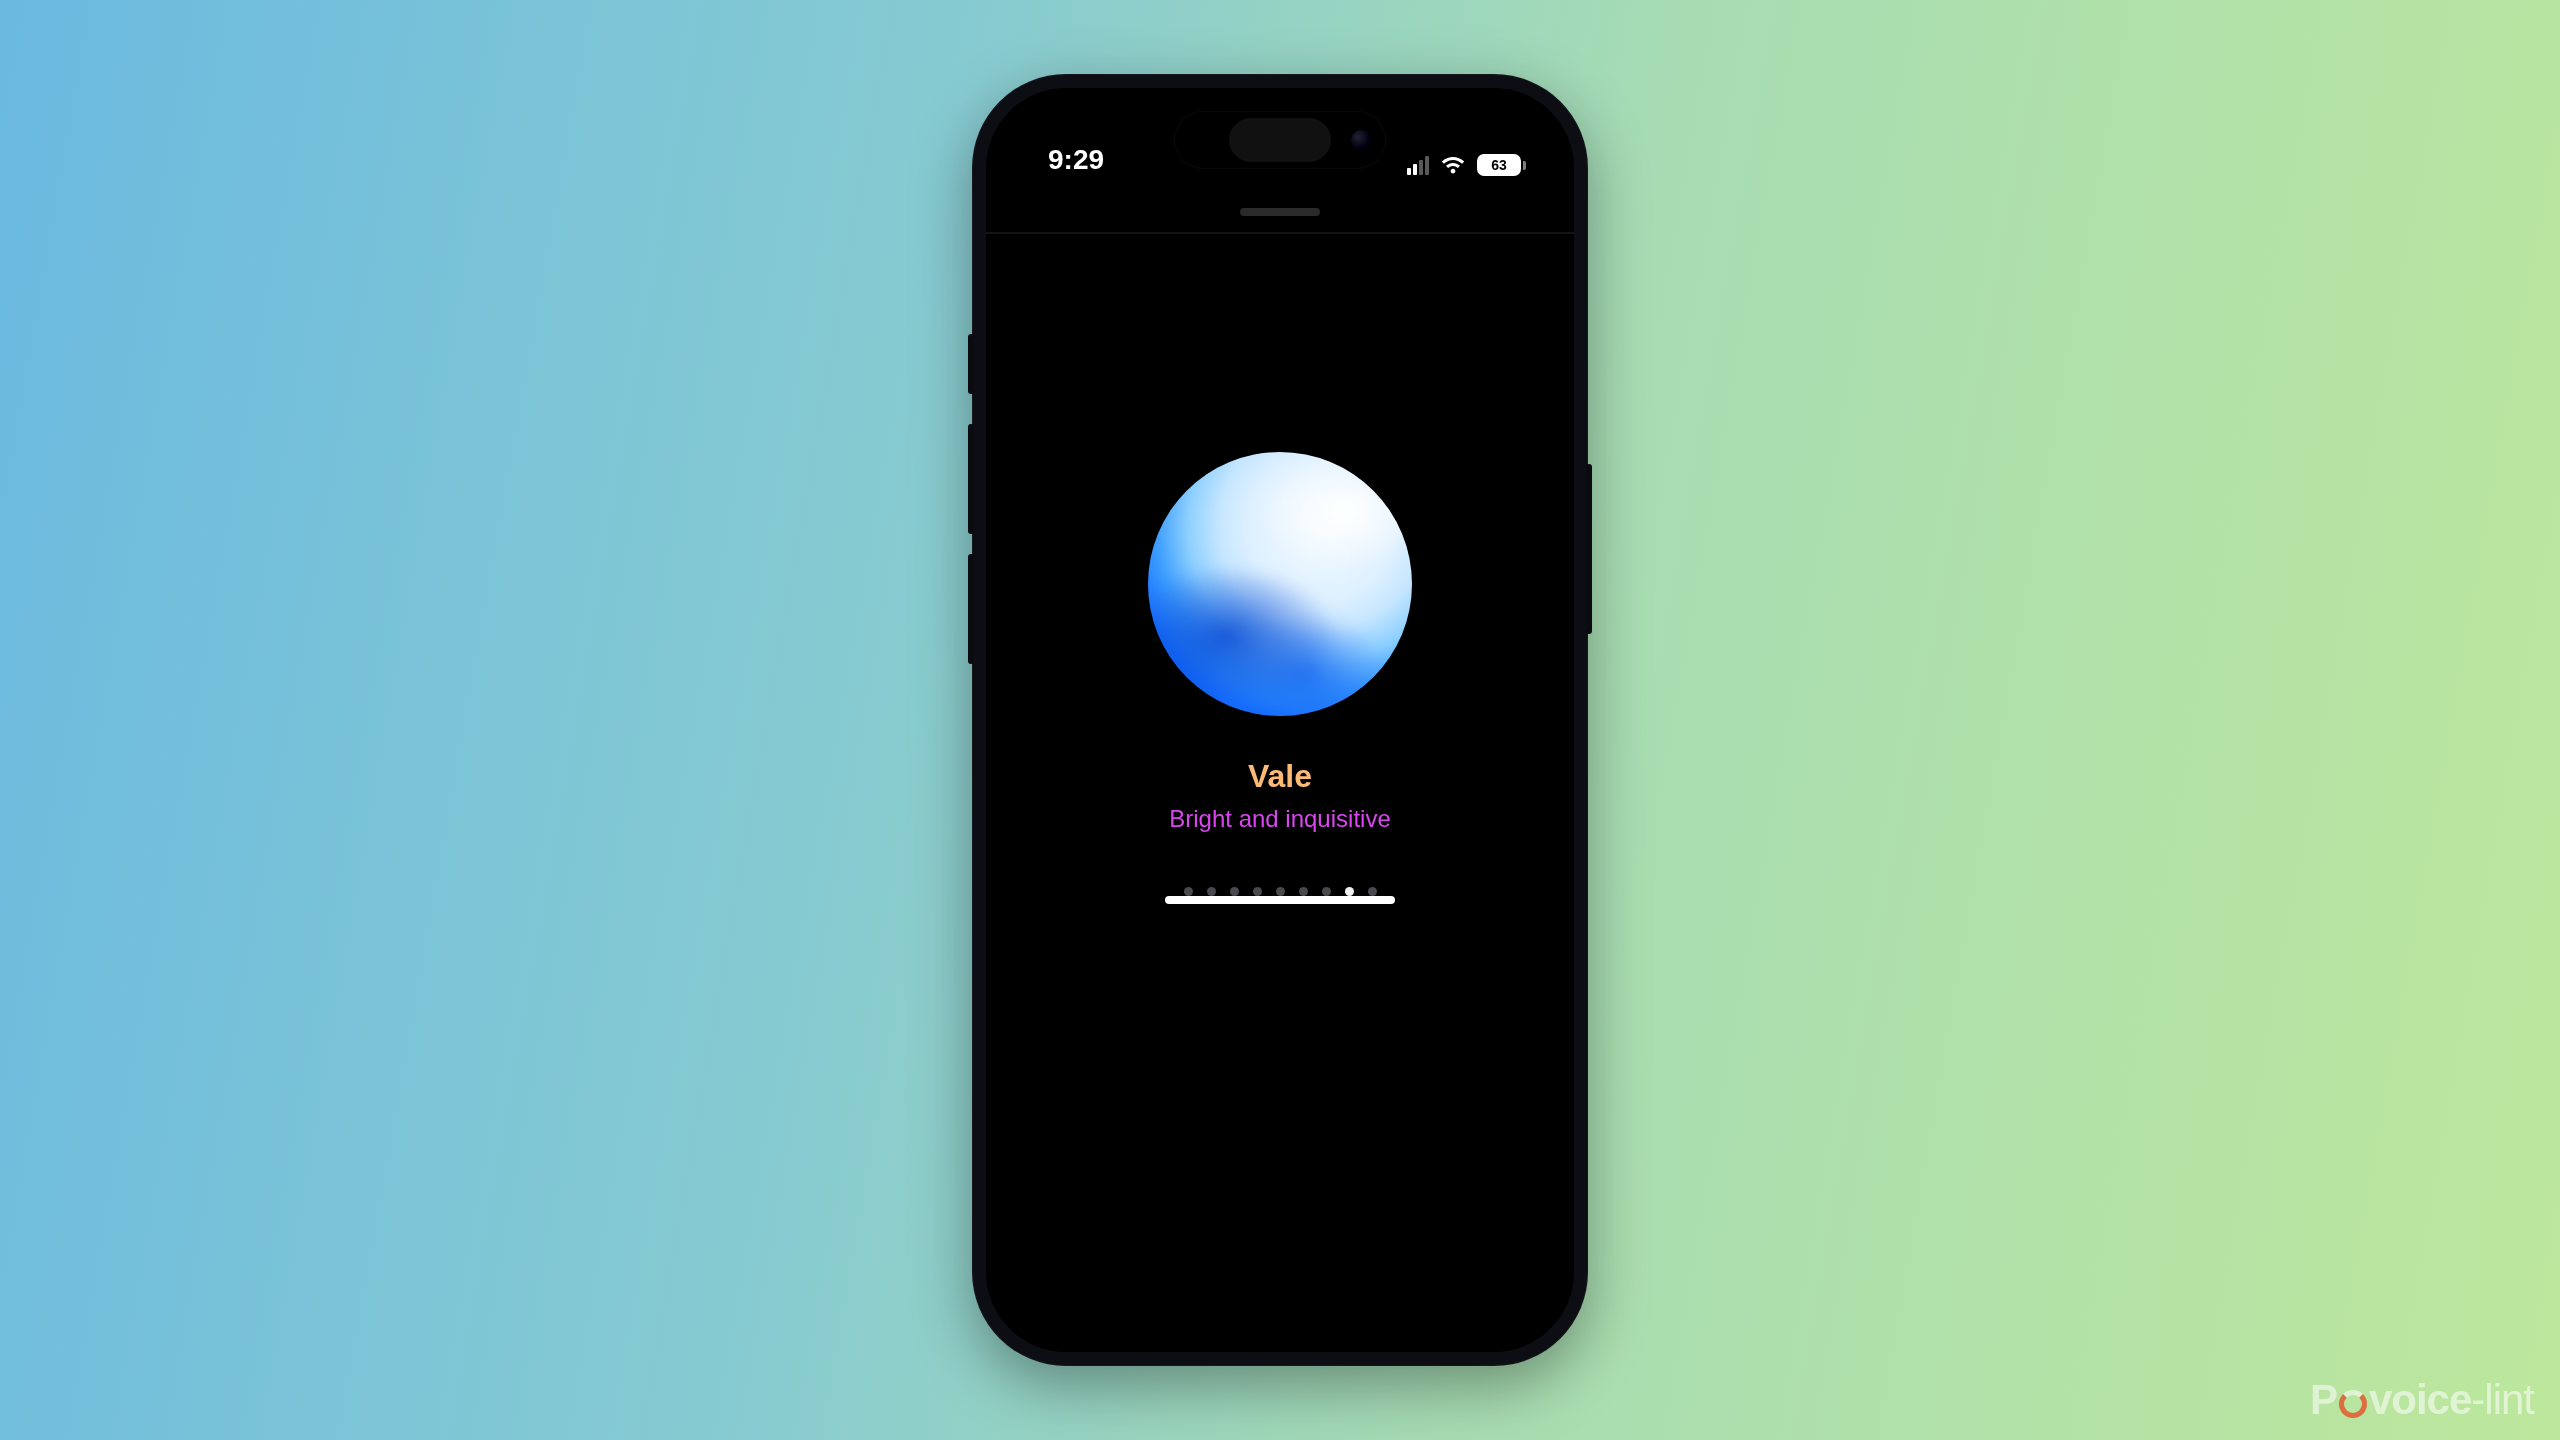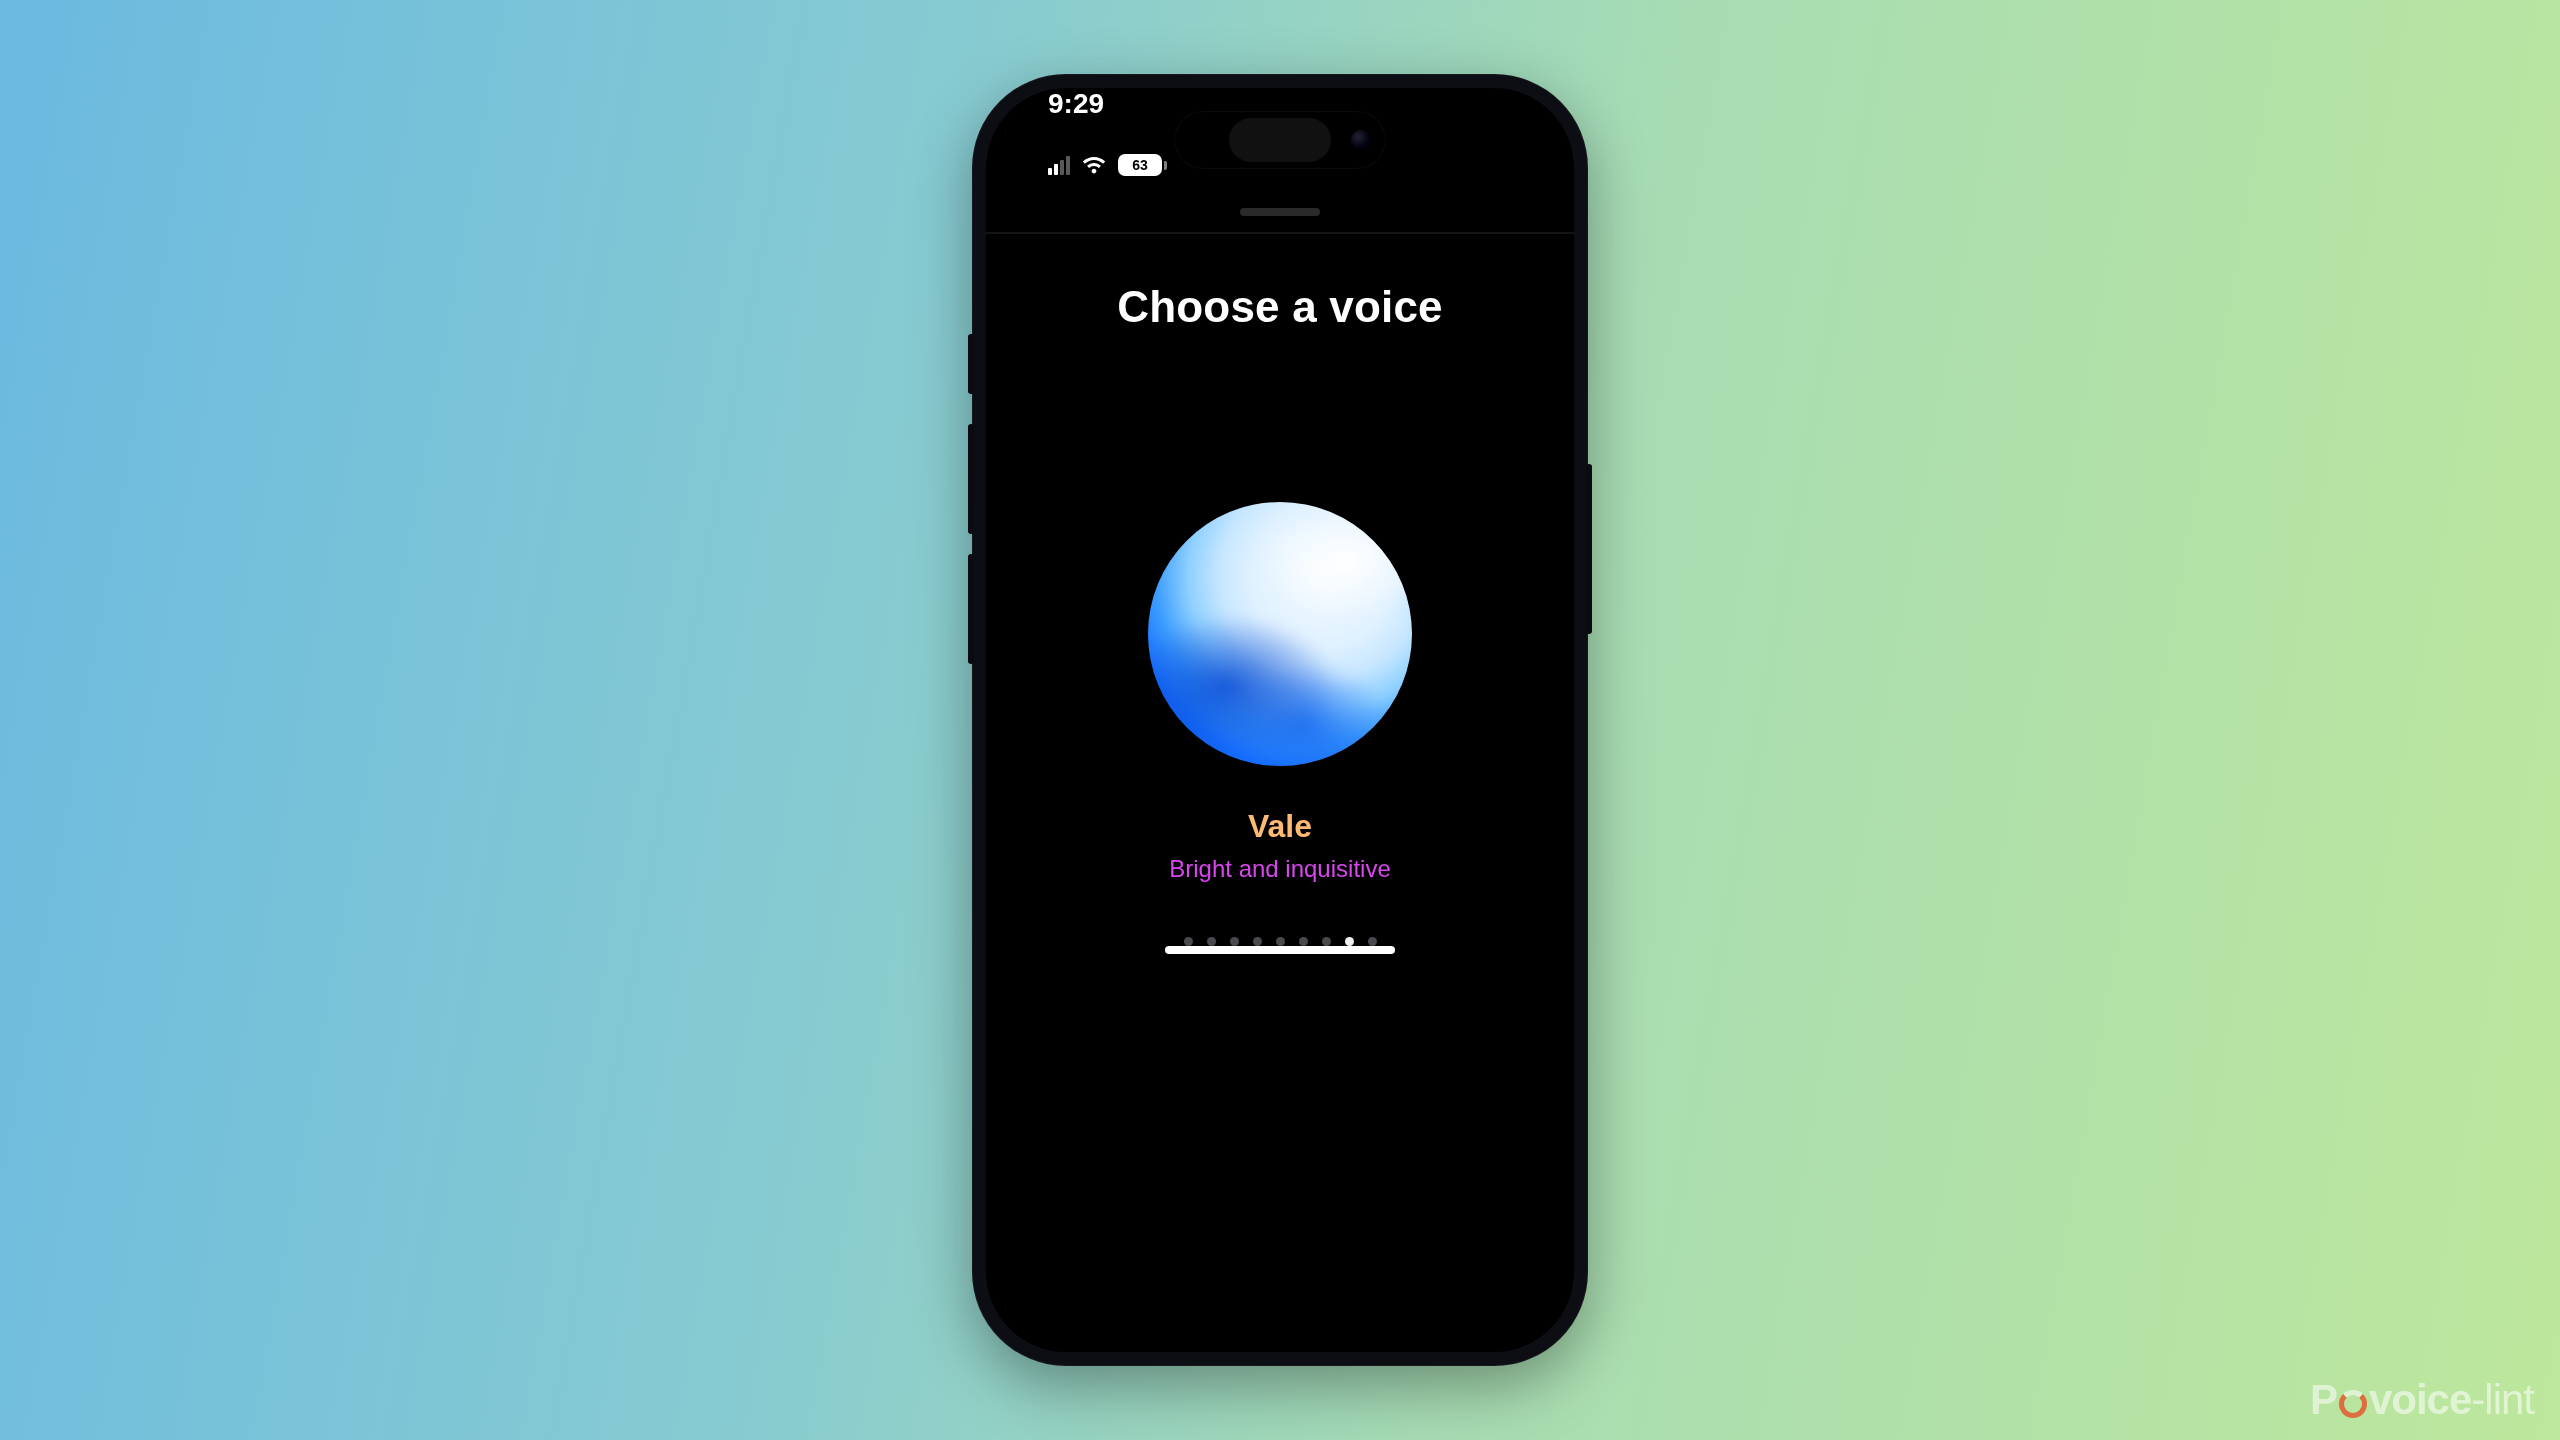--- a/index.html
+++ b/index.html
@@ -84,26 +84,26 @@
     .camera-dot {
       width: 20px; height: 20px; border-radius: 50%;
       background: radial-gradient(circle at 35% 35%, #223 0%, #001 60%);
       position: relative; z-index: 2;
     }
 
     
     .status-bar {
       height: 100px;
       display: flex;
+      align-items: flex-end;
       justify-content: space-between;
       padding: 0 48px 12px 62px;
       color: #fff;
       font-size: 28px;
       font-weight: 600;
-      flex-direction: column;
     }
     .status-right { display: flex; align-items: center; gap: 10px; }
     .cell-signal { display: flex; align-items: flex-end; gap: 2px; height: 20px; }
     .cell-signal span { width: 4px; background: #fff; border-radius: 1px; }
     .cell-signal span.dim { background: rgba(255,255,255,0.35); }
     .bar1 { height: 7px; } .bar2 { height: 11px; } .bar3 { height: 15px; } .bar4 { height: 19px; }
     .wifi-icon svg { display: block; }
     .battery {
       display: flex; align-items: center; gap: 2px;
     }
@@ -228,21 +228,20 @@
             </div>
           <div class="battery-tip"></div>
         </div>
       </div>
     </div>
 
     <div class="sheet-grab"></div>
     <div class="thin-divider"></div>
 
     <div class="content">
-      <div class="page-title">Choose a voice</div>
 
       <div class="orb-wrap">
         <div class="orb-cloud"></div>
       </div>
 
       <div class="voice-name">Vale</div>
       <div class="voice-desc">Bright and inquisitive</div>
 
       <div class="pager">
           <div class="pager-dot"></div>

